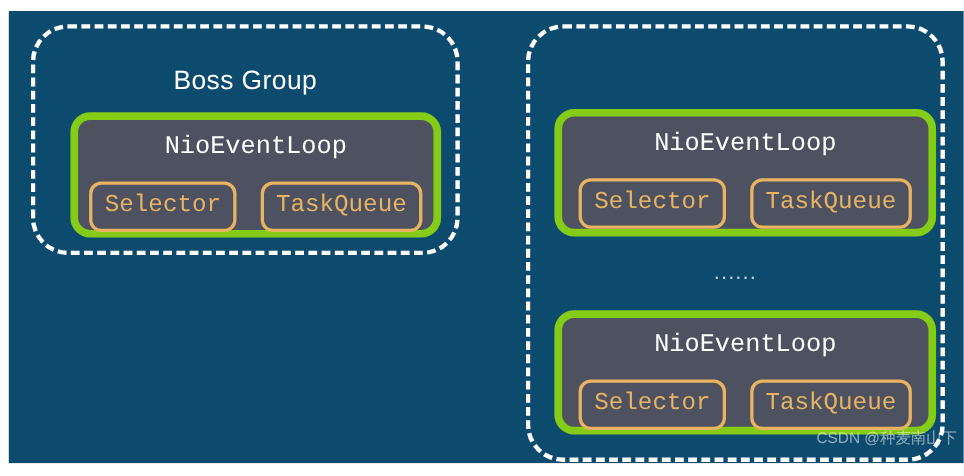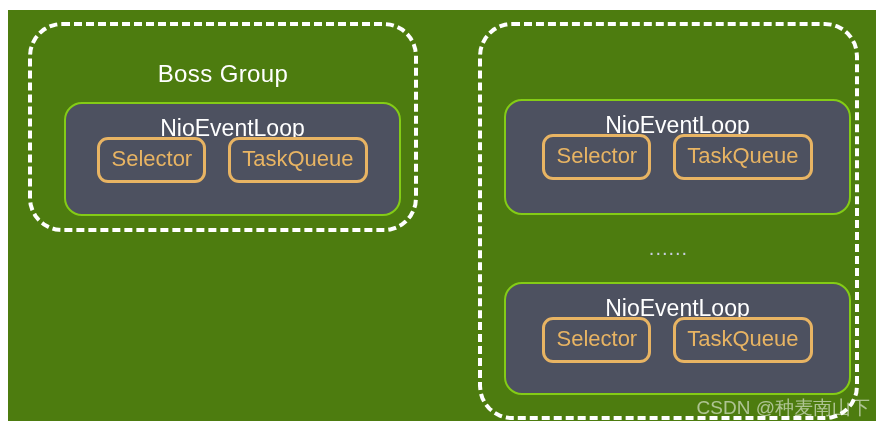--- a/index.html
+++ b/index.html
@@ -21,21 +21,21 @@
     background: #ffffff;
   }
 
   
   .panel {
     position: absolute;
     left: 8px;
     top: 10px;
     width: 868px;
     height: 411px;
-    background: #4d7c0f;
+    background: #0c4a6e;
   }
 
   
   .group {
     position: absolute;
     border: 4px dashed #ffffff;
     border-radius: 34px;
     box-sizing: border-box;
   }
 
@@ -64,42 +64,43 @@
     letter-spacing: 0.4px;
     white-space: nowrap;
   }
 
   #boss-group .group-title { top: 34px; }
   #worker-group .group-title { top: 34px; }
 
   
   .eventloop {
     position: absolute;
-    border: 2px solid #84cc16;
+    border: 7px solid #84cc16;
     border-radius: 18px;
     background: #4d5160;
     box-sizing: border-box;
+    font-family: Liberation Mono, monospace;
   }
 
   .eventloop-title {
     position: absolute;
     left: 0;
     top: 11px;
     width: 100%;
     text-align: center;
     color: #ffffff;
     font-size: 23px;
     line-height: 27px;
     white-space: nowrap;
   }
 
   .eventloop-inner {
     position: absolute;
     left: 0;
-    top: 33px;
+    top: 56px;
     width: 100%;
     display: flex;
     justify-content: center;
     gap: 22px;
   }
 
   
   .chip {
     border: 3px solid #e8b463;
     border-radius: 11px;
@@ -126,23 +127,23 @@
     color: #c8cde0;
     font-size: 20px;
     line-height: 20px;
     letter-spacing: 1px;
   }
 
   
   .watermark {
     position: absolute;
     right: 6px;
-    bottom: 2px;
+    bottom: 12px;
     color: rgba(255, 255, 255, 0.55);
-    font-size: 19px;
+    font-size: 14px;
     line-height: 22px;
     white-space: nowrap;
   }
 </style>
 </head>
 <body>
 
 <div id="canvas">
   <div class="panel">
 

